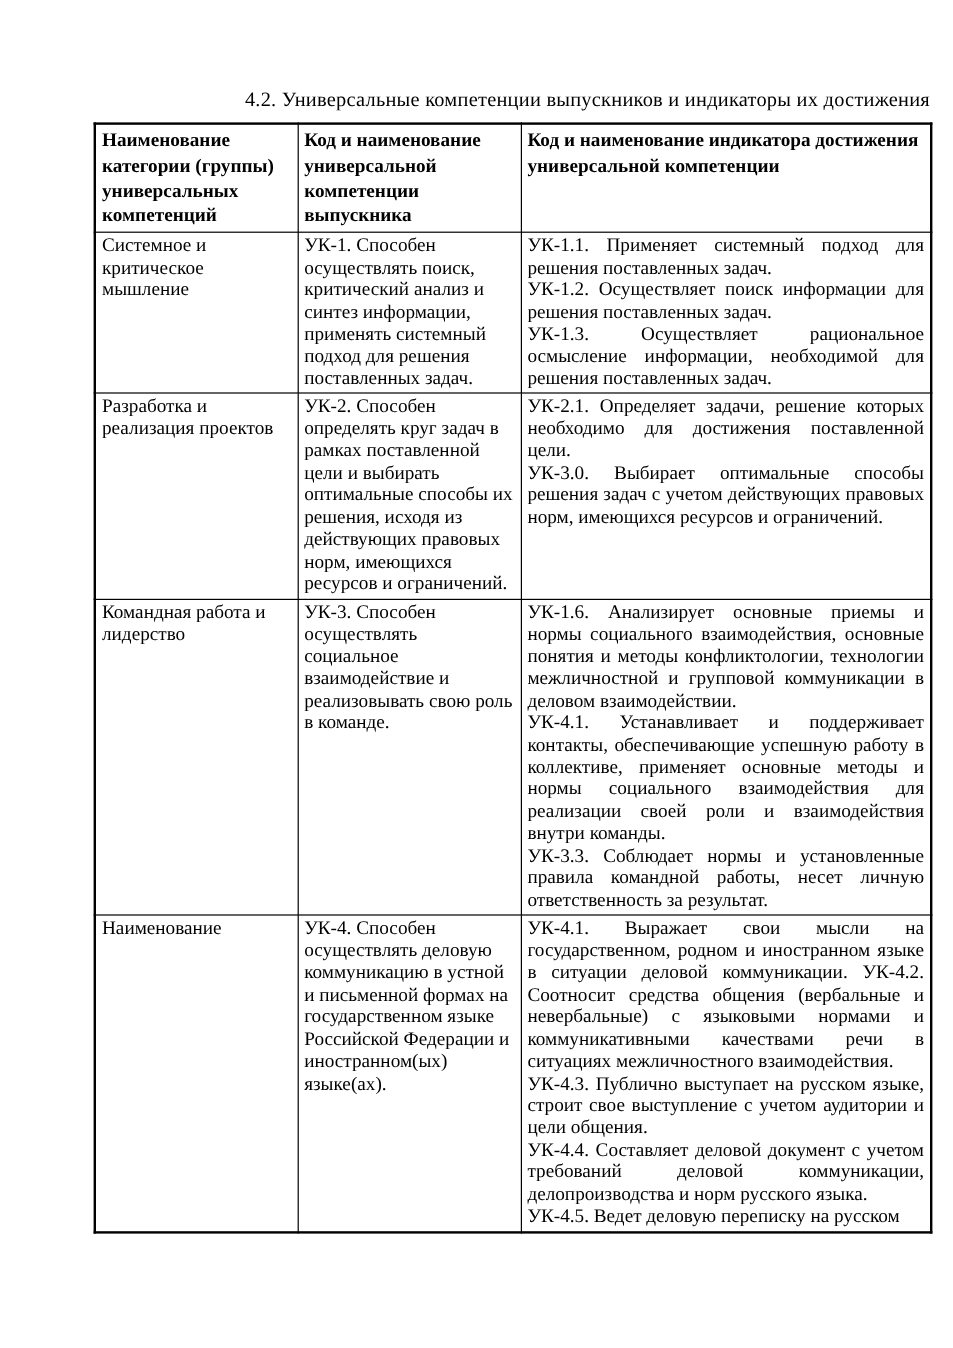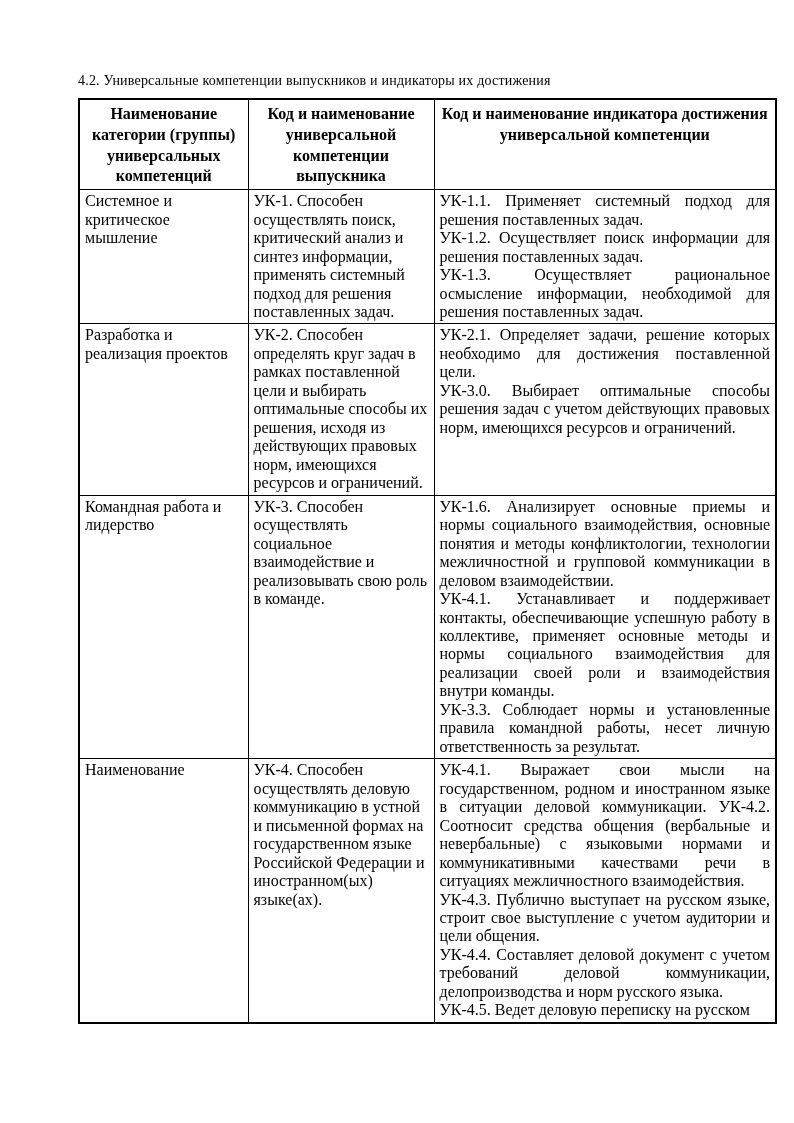--- a/index.html
+++ b/index.html
@@ -16,22 +16,22 @@
   }
   .page {
     position: relative;
     width: 794px;
     height: 1123px;
     box-sizing: border-box;
   }
   .doc-title {
     margin: 73px 0 9px 78px;
     width: 697px;
-    text-align: left;
-    font-size: 14px;
+    text-align: right;
+    font-size: 17px;
     font-weight: normal;
     letter-spacing: 0.2px;
   }
   table.comp-table {
     border-collapse: collapse;
     table-layout: fixed;
     width: 697px;
     margin-left: 78px;
     font-size: 16px;
     line-height: 1.155;
@@ -41,21 +41,21 @@
   .comp-table col.c2 { width: 186px; }
   .comp-table col.c3 { width: 342px; }
   .comp-table th, .comp-table td {
     border: 1px solid #000;
     vertical-align: top;
     padding: 2px 5px;
     box-sizing: border-box;
   }
   .comp-table thead th {
     font-weight: bold;
-    text-align: center;
+    text-align: left;
     height: 90px;
     padding-top: 4px;
     line-height: 1.3;
   }
   td.cell-category, td.cell-competence {
     text-align: left;
   }
   td.cell-indicators {
     text-align: justify;
   }

